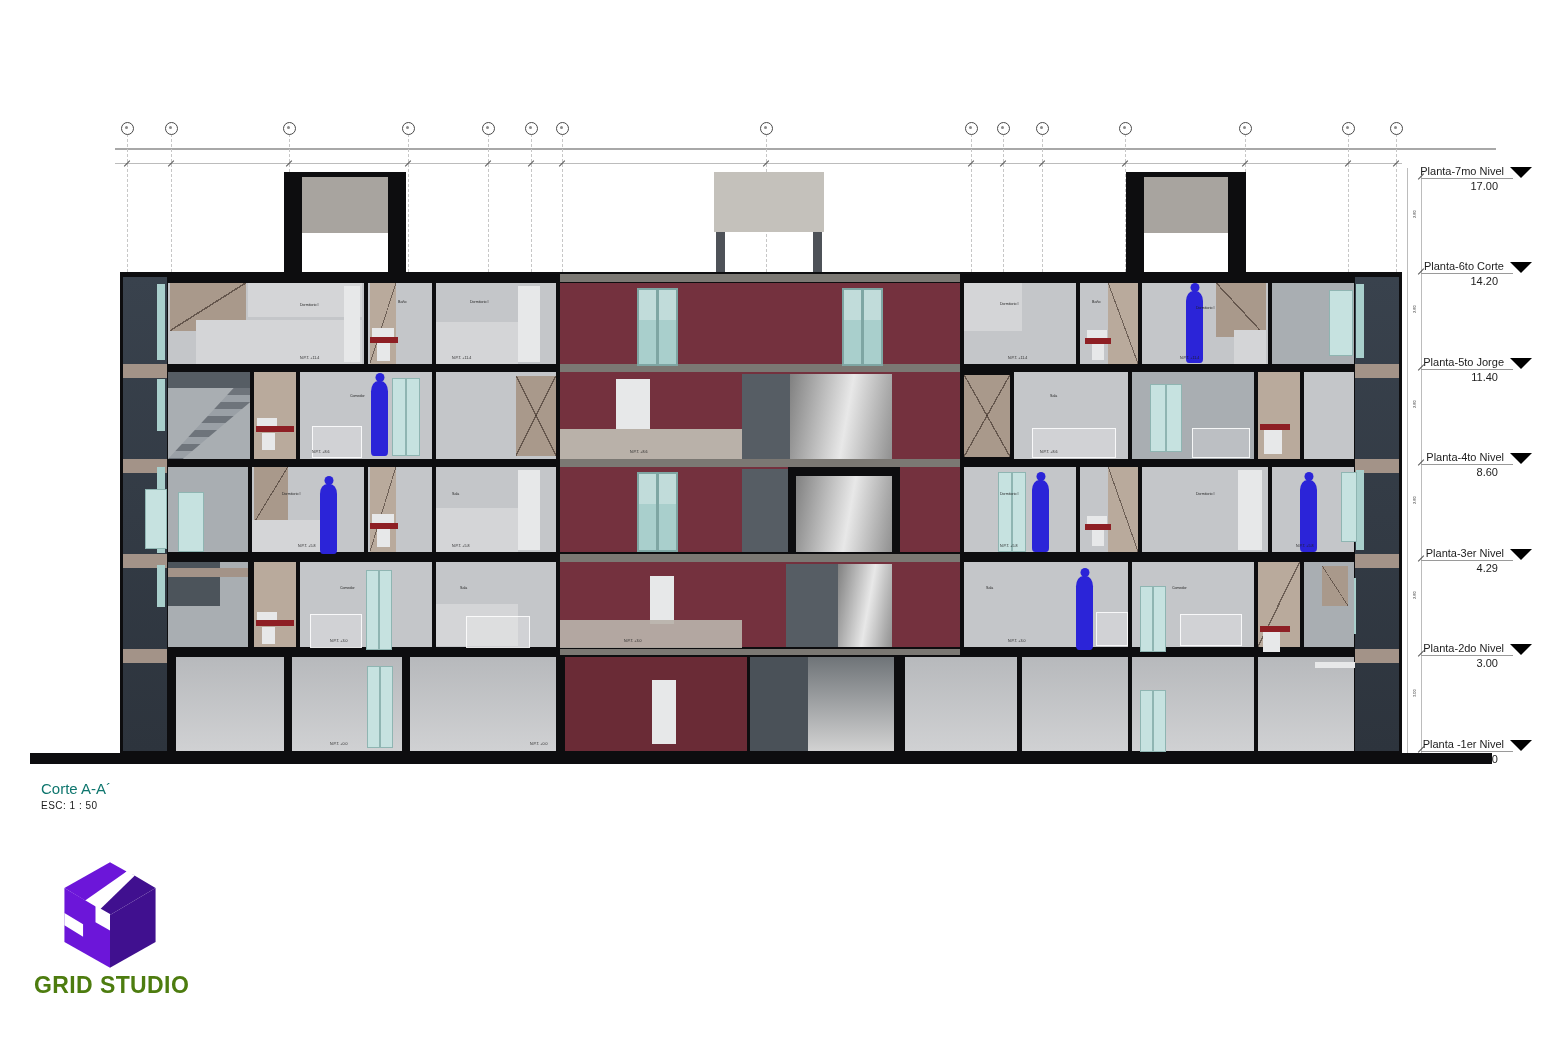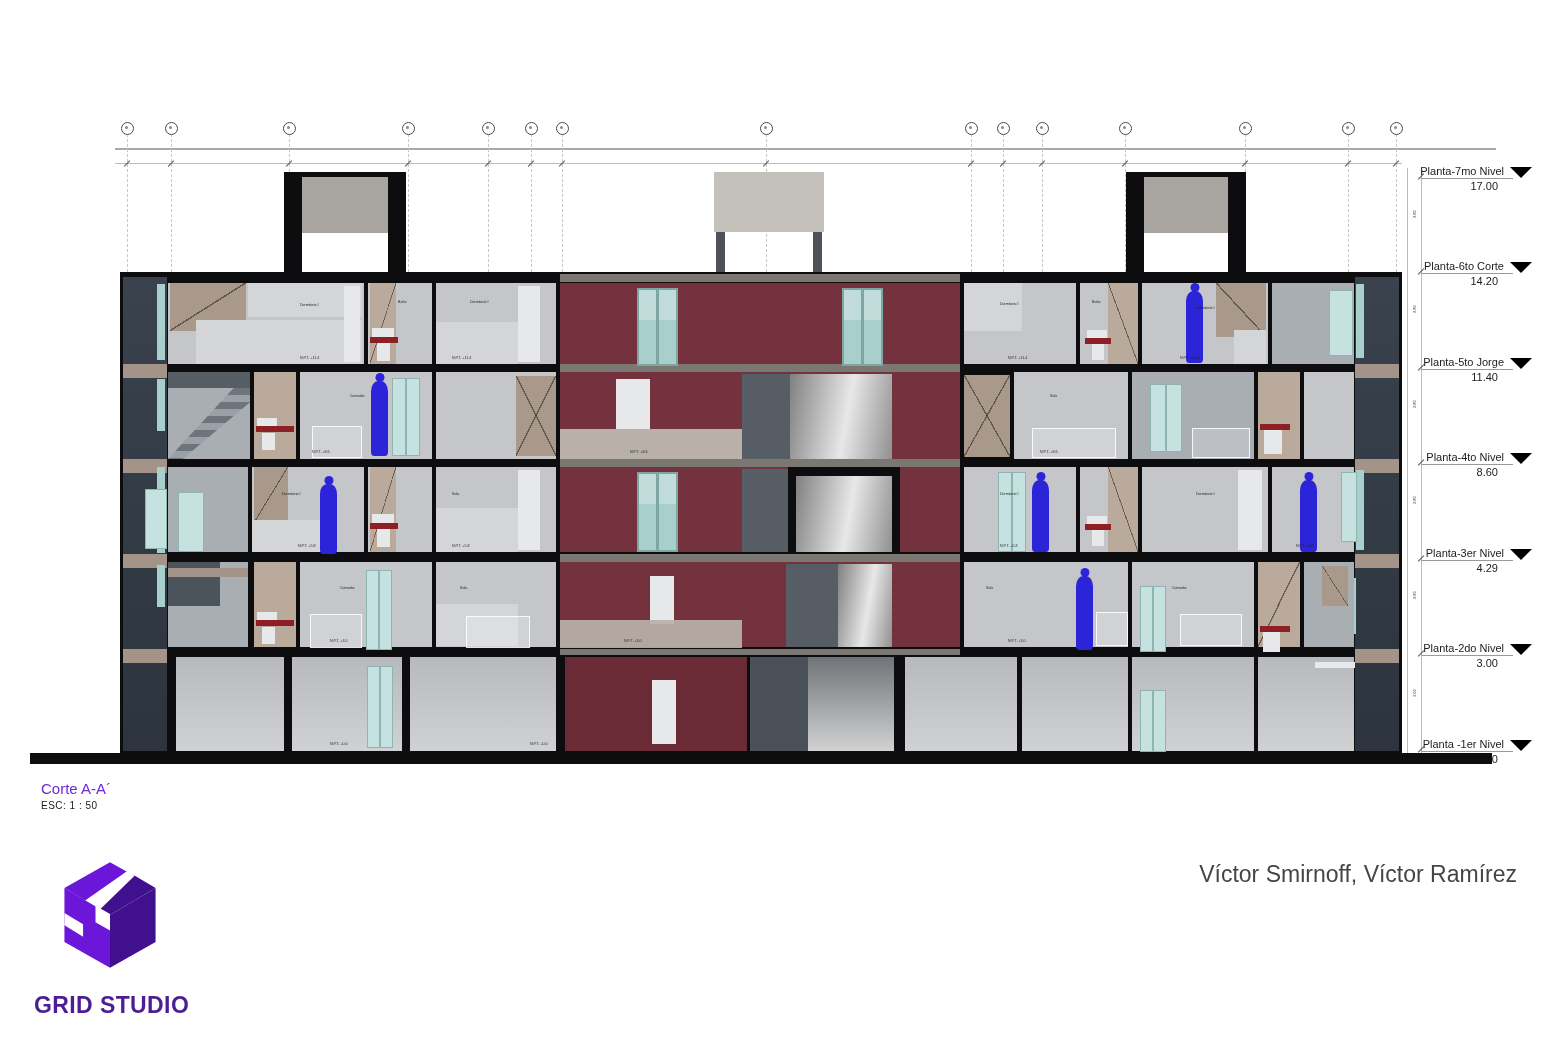--- a/index.html
+++ b/index.html
@@ -61,25 +61,25 @@
   .tiny{font-size:5px;line-height:5px;color:#1f1f1f;white-space:nowrap;transform:scale(.72);transform-origin:0 0;}
   .vdim{font-size:5px;color:#3a3a3a;transform:rotate(-90deg) scale(.8);transform-origin:0 0;white-space:nowrap;}
   
   .lvl{position:absolute;left:1408px;width:96px;text-align:right;font-size:11px;color:#1c1c1c;}
   .lvl-name{position:relative;}
   .lvl-val{margin-top:3px;padding-right:6px;}
   .lvl-line{position:absolute;top:13px;left:13px;width:92px;height:1px;background:#9a9a9a;}
   .lvl-tri{position:absolute;top:2px;right:-28px;width:0;height:0;
            border-left:11px solid transparent;border-right:11px solid transparent;border-top:11px solid #000;}
   
-  .corte{position:absolute;left:41px;top:780px;font-size:15px;color:#6d28d9;}
+  .corte{position:absolute;left:41px;top:780px;font-size:15px;color:#0f766e;}
   .esc{position:absolute;left:41px;top:800px;font-size:10px;color:#1a1a1a;letter-spacing:.5px;}
   
   .logo-wrap{position:absolute;left:46px;top:858px;width:160px;}
-  .logo-text{position:absolute;left:34px;top:992px;font-size:23px;font-weight:700;color:#4c1d95;letter-spacing:.4px;}
+  .logo-text{position:absolute;left:34px;top:972px;font-size:23px;font-weight:700;color:#4d7c0f;letter-spacing:.4px;}
   .titleblock{position:absolute;right:40px;top:860px;width:760px;text-align:right;color:var(--title_color);}
   .titleblock .t1{font-size:27px;font-weight:700;line-height:33px;letter-spacing:-.3px;}
   .titleblock .t2{font-size:23px;line-height:28px;color:#454545;}
 </style>
 </head>
 <body>
 
 <div id="annotations">
     <div class="abs dimline" style="left: 115px; top: 148px; width: 1381px; height: 2px;"></div>
     <div class="abs dimline2" style="left: 115px; top: 163px; width: 1287px; height: 1px;"></div>
@@ -400,14 +400,13 @@
     <polygon points="82,16 104,29 60,55 48,48" fill="#40108f"></polygon>
     <polygon points="104,29 104,81 60,106 60,55" fill="#40108f"></polygon>
     <polygon points="16,53 34,64 34,76 16,65" fill="#ffffff"></polygon>
     <polygon points="46,46 60,54 60,70 46,62" fill="#ffffff"></polygon>
     <polygon points="76,13 84,17 50,50 44,44" fill="#ffffff"></polygon>
   </svg>
 </div>
 <div class="logo-text">GRID STUDIO</div>
 
 <div class="titleblock">
-  <div class="t2">Víctor Smirnoff, Víctor Ramírez</div>
 </div>
 
 </body></html>

